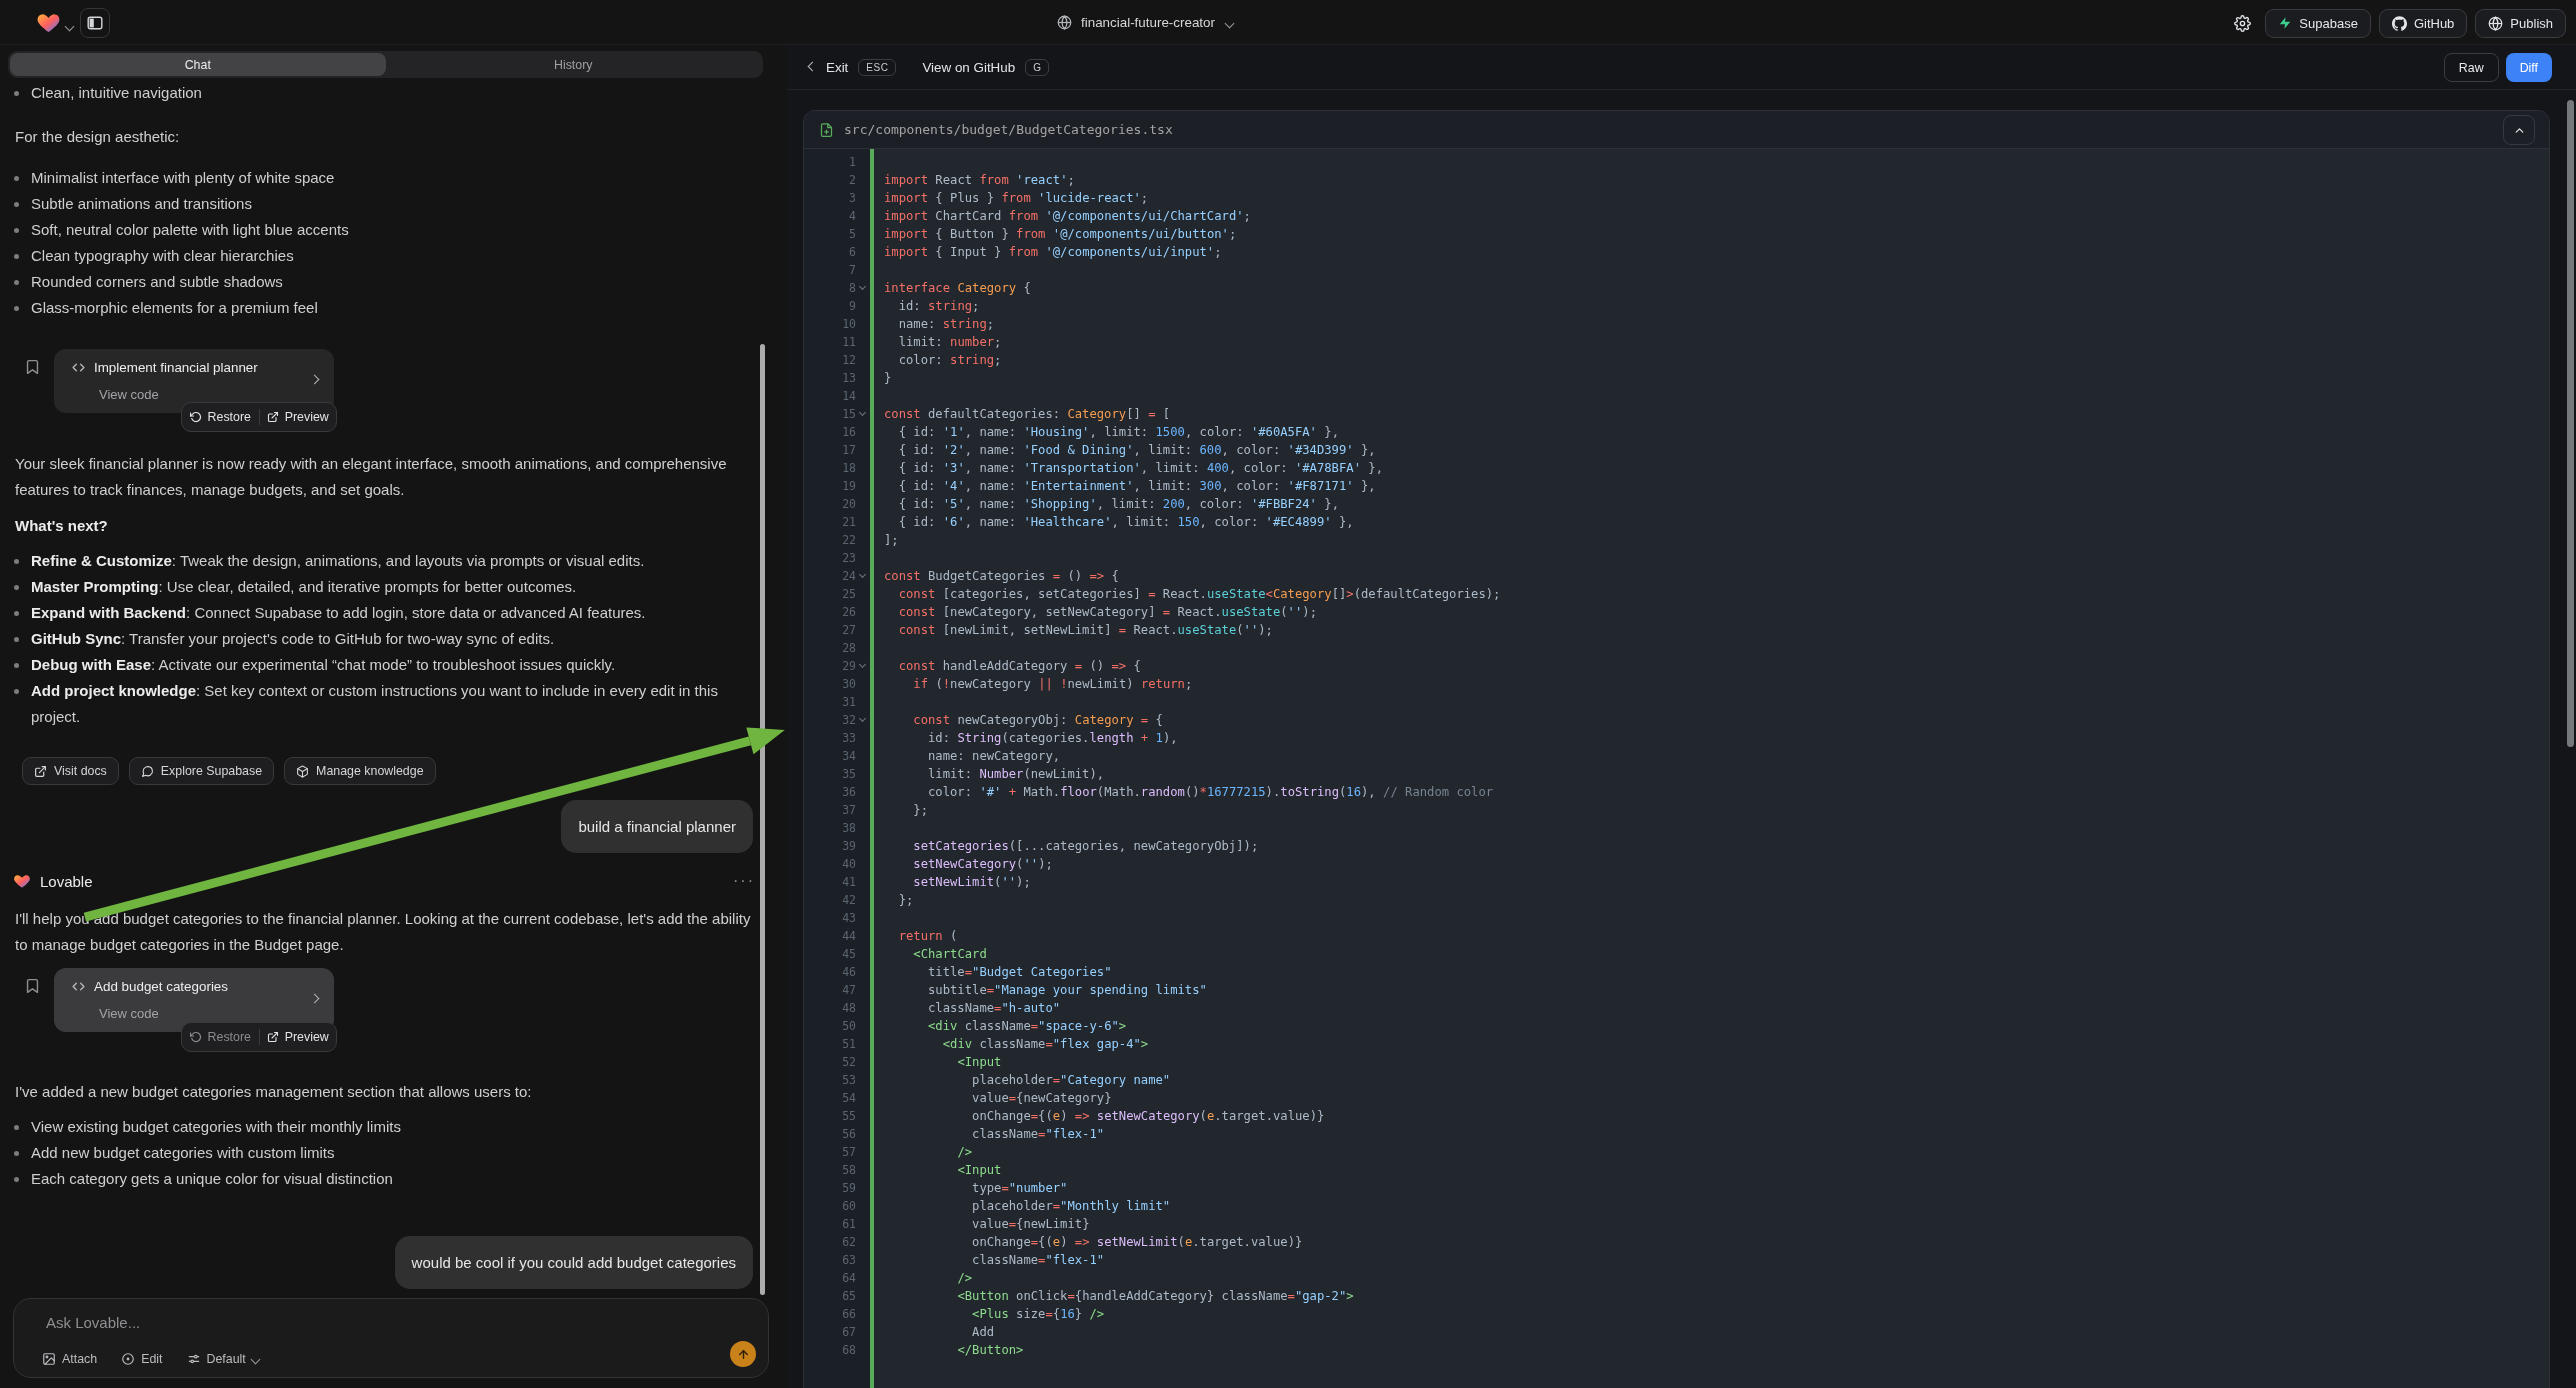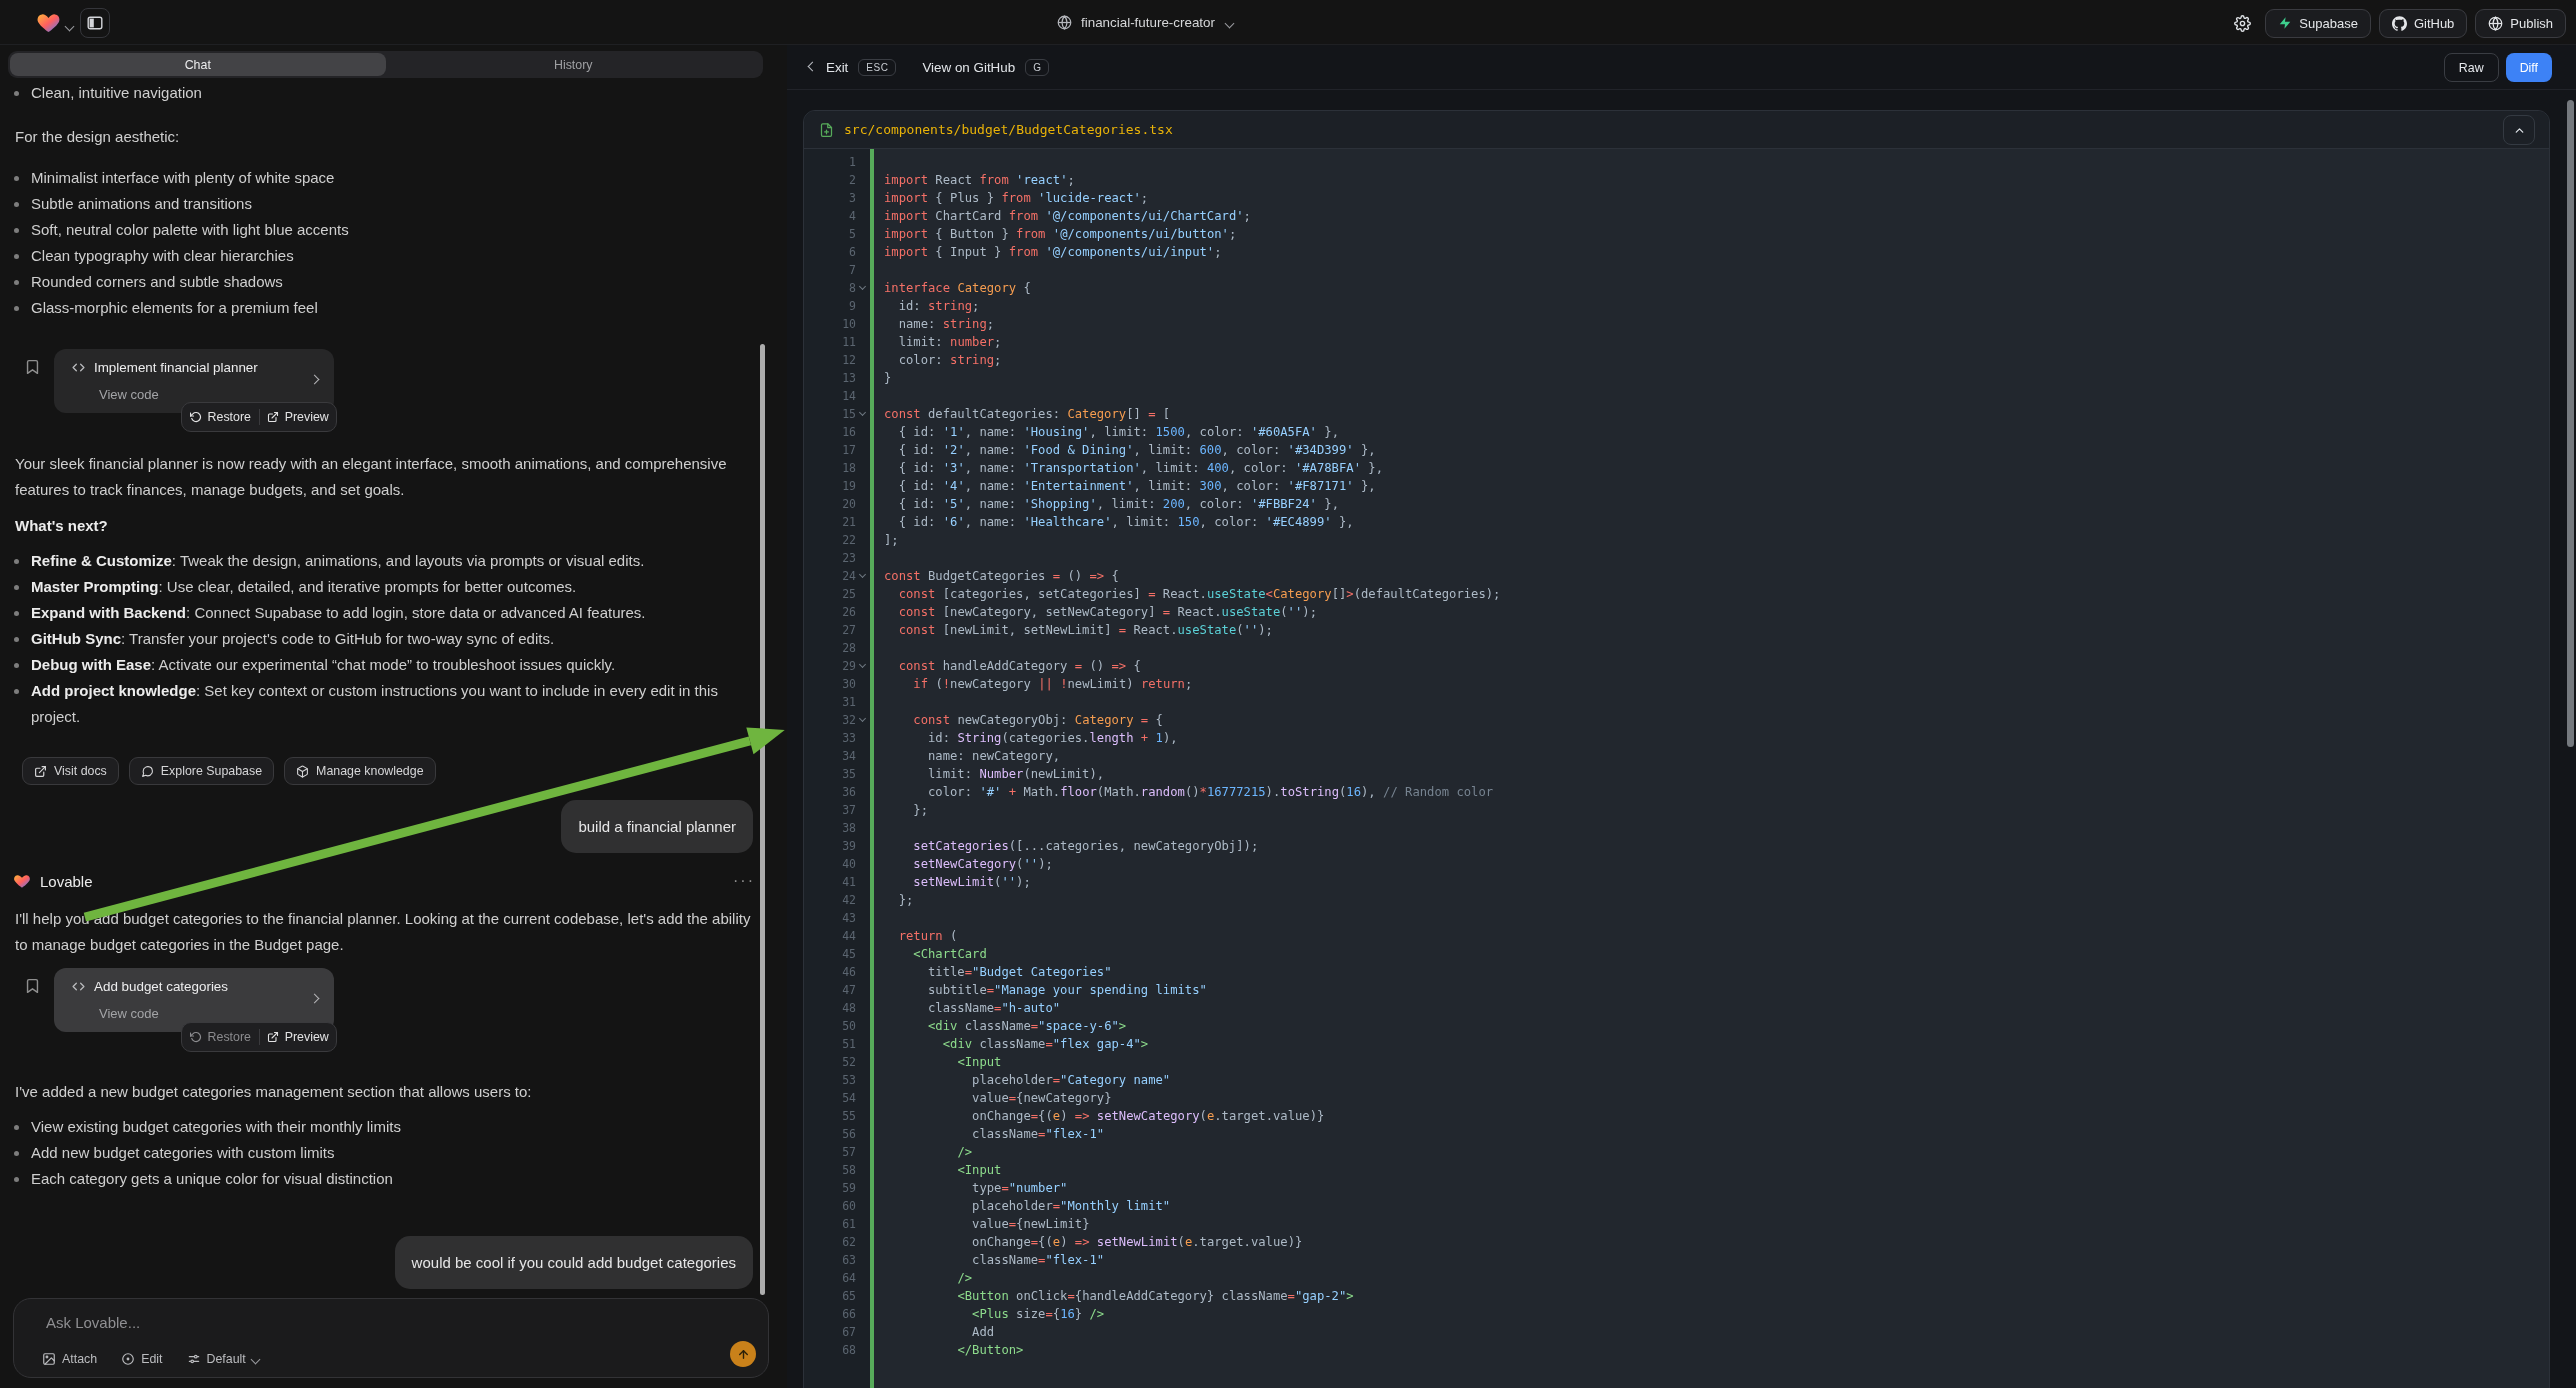--- a/index.html
+++ b/index.html
@@ -73,21 +73,21 @@
   .vog{display:flex;align-items:center;gap:10px;margin-left:26px;color:#e2e5e9;font-size:13.4px;cursor:pointer;}
   .rd-grp{position:absolute;right:24px;top:8px;display:flex;gap:7px;}
   .raw-btn{height:29px;padding:0 14px;border:1px solid #3a3d43;border-radius:8px;background:transparent;color:#e6e9ed;
            font-size:12.4px;display:flex;align-items:center;cursor:pointer;}
   .diff-btn{height:29px;padding:0 14px;border-radius:8px;background:#3d82f6;color:#fff;font-size:12.4px;
             display:flex;align-items:center;cursor:pointer;}
 
   .file-card{position:absolute;left:16px;right:26px;top:65px;bottom:-16px;background:#1d2127;border:1px solid #2c3139;
              border-radius:12px;overflow:hidden;}
   .fc-head{position:relative;height:38px;border-bottom:1px solid #2c3139;display:flex;align-items:center;background:#1c2026;}
-  .fc-head .fp{margin-left:40px;font-family:"DejaVu Sans Mono",monospace;font-size:13px;color:#eab308;}
+  .fc-head .fp{margin-left:40px;font-family:"DejaVu Sans Mono",monospace;font-size:13px;color:#a3a3a3;}
   .fc-file-icon{position:absolute;left:15px;top:10px;color:#57ab5a;}
   .collapse-btn{position:absolute;right:14px;top:4px;width:32px;height:30px;border:1px solid #343a42;border-radius:8px;
                 display:flex;align-items:center;justify-content:center;color:#dfe3e8;cursor:pointer;}
   .code-body{position:absolute;left:0;right:0;top:38px;bottom:0;background:#22272e;padding-top:4px;}
   .cl{position:relative;height:18px;white-space:pre;}
   .ln{position:absolute;left:0;width:52px;text-align:right;font-family:"DejaVu Sans Mono",monospace;
       font-size:11.5px;color:#5b6570;line-height:18px;}
   .gutterbg{position:absolute;left:0;top:0;bottom:0;width:66px;background:#1b2026;}
   .greenbar{position:absolute;left:66px;top:0;bottom:0;width:3.5px;background:#57ab5a;}
   .fold{position:absolute;left:56px;top:5px;width:5px;height:5px;border-right:1.6px solid #6e7781;border-bottom:1.6px solid #6e7781;transform:rotate(45deg);}

